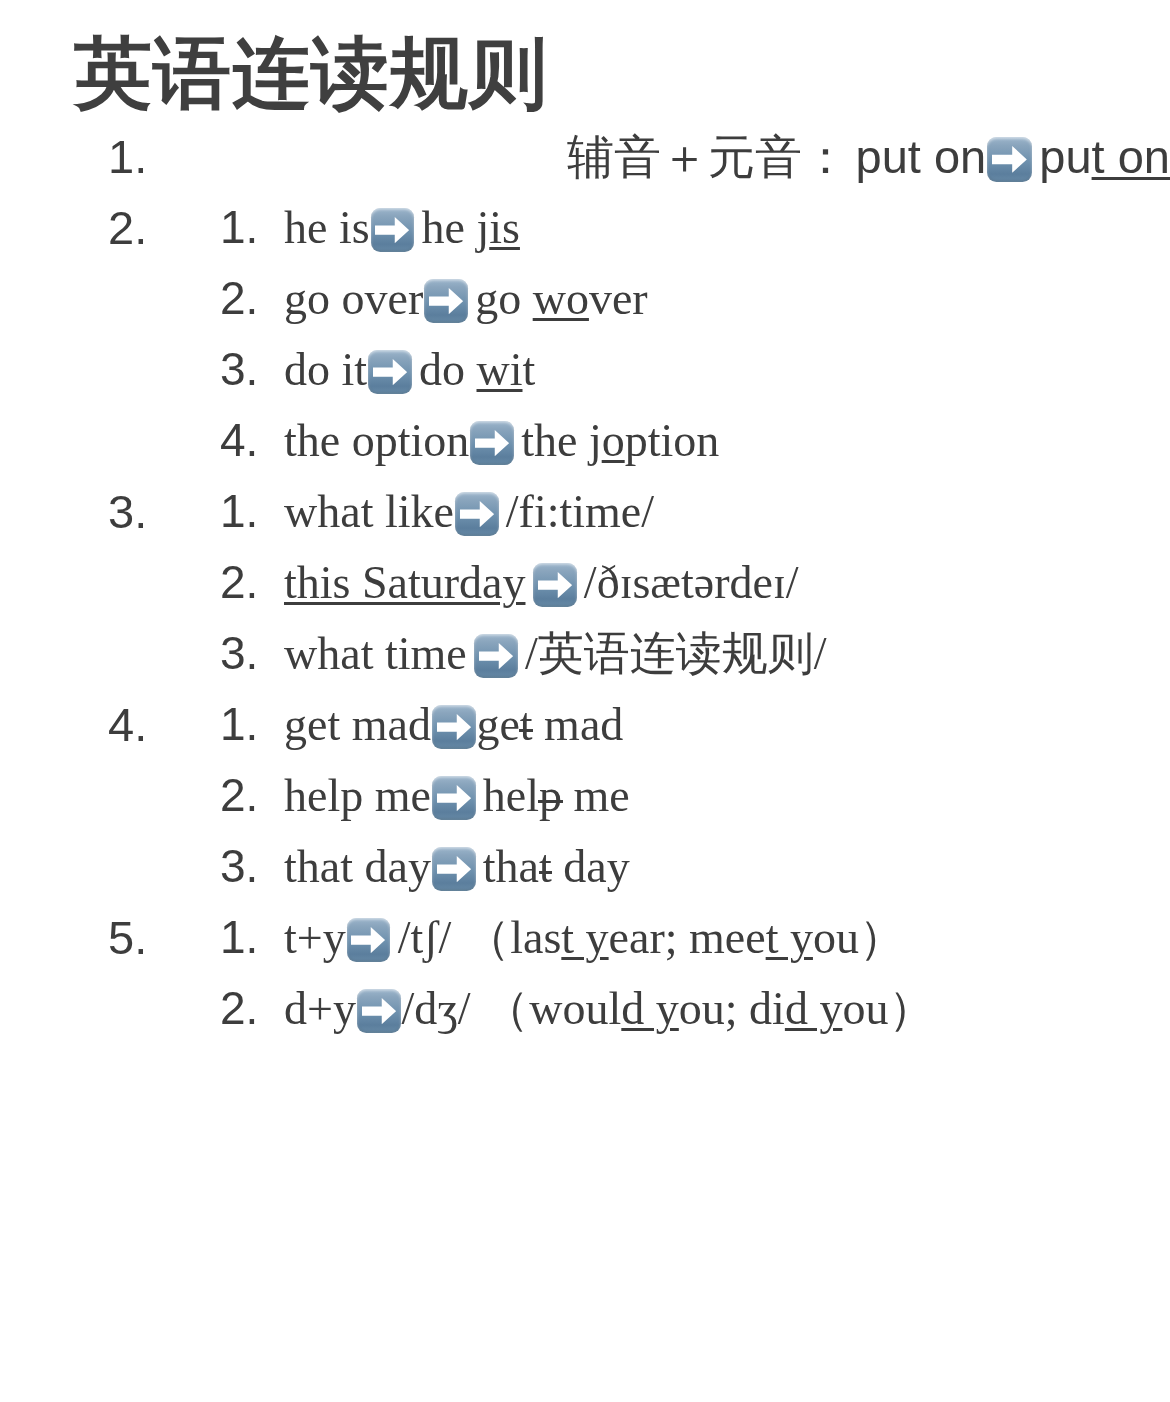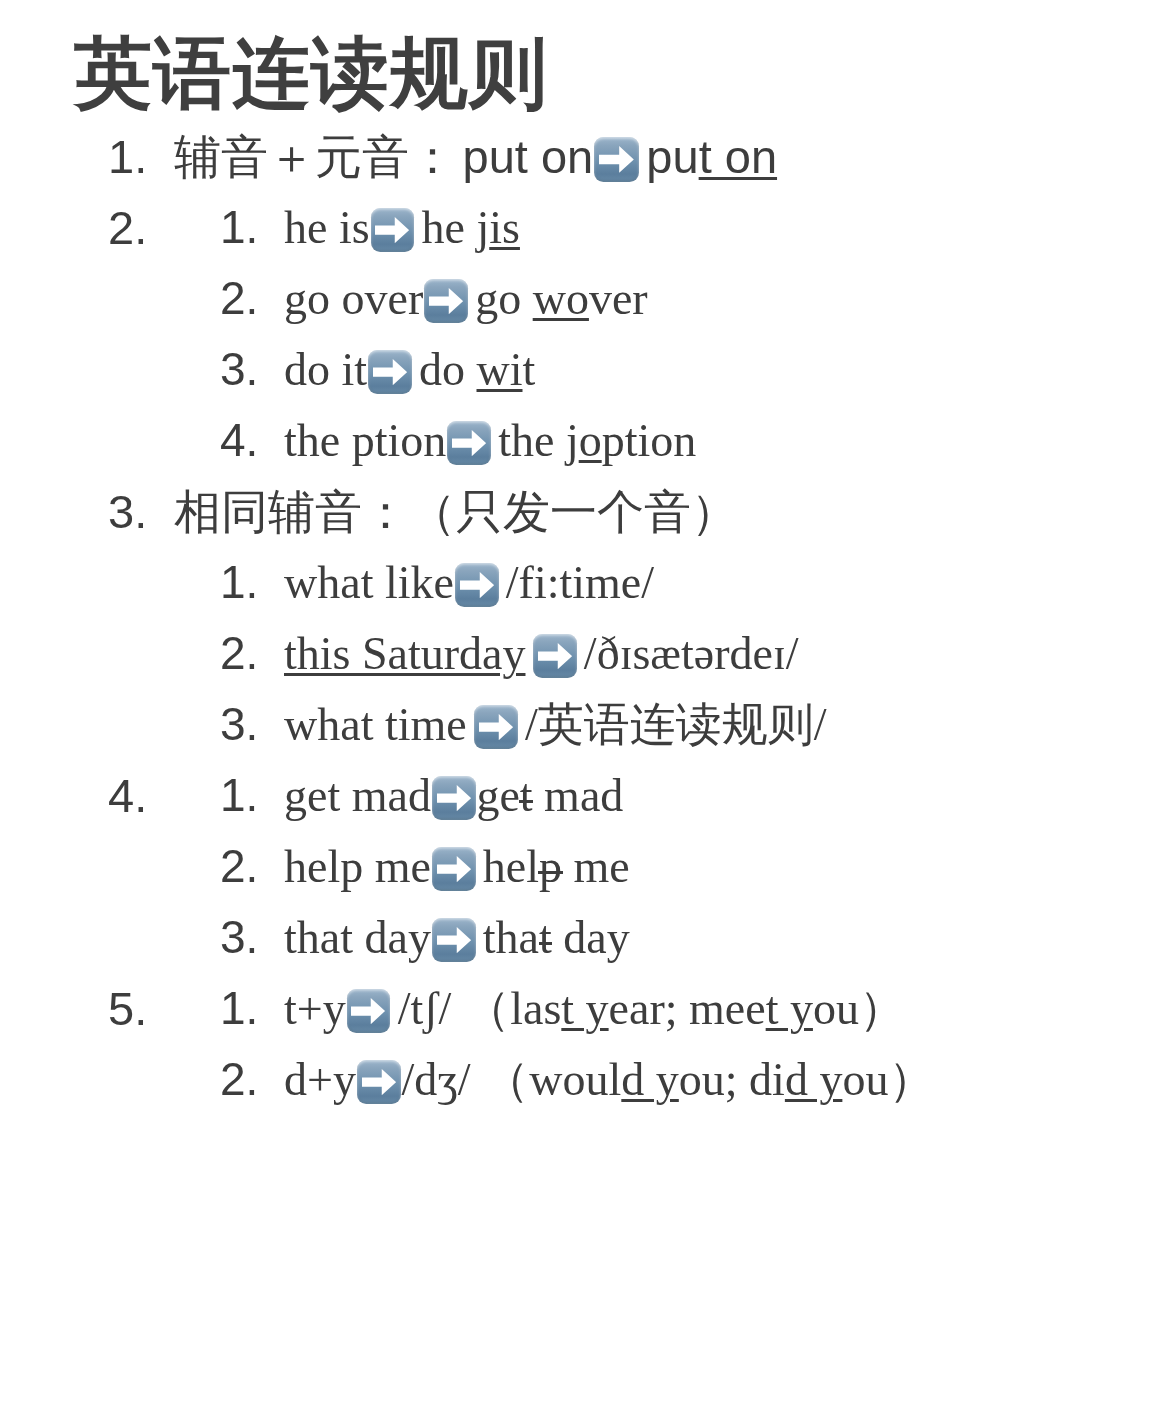--- a/index.html
+++ b/index.html
@@ -54,20 +54,21 @@
     position: absolute;
     left: 108px;
     width: 80px;
     text-align: left;
     font-size: 47px;
     color: #3d3d3d;
   }
   ol.lvl1 > li > .line {
     display: block;
     padding-left: 62px;
+    text-align: right;
   }
 
   ol.lvl2 {
     list-style: none;
     margin: 0;
     padding: 0;
   }
   ol.lvl2 > li {
     position: relative;
     font-size: 46px;
@@ -188,30 +189,29 @@
                 </svg></span><span class="sp-s"></span><span>go </span><span class="u">wo</span><span>ver</span></span>
         </li>
         <li>
           <span class="marker">3.</span>
           <span class="line"><span>do it</span><span class="arrow-emoji"><svg viewBox="0 0 100 62" preserveAspectRatio="none">
                   <polygon points="0,20 58,20 58,0 100,31 58,62 58,42 0,42" fill="#ffffff"></polygon>
                 </svg></span><span class="sp-s"></span><span>do </span><span class="u">wi</span><span>t</span></span>
         </li>
         <li>
           <span class="marker">4.</span>
-          <span class="line"><span>the ption</span><span class="arrow-emoji"><svg viewBox="0 0 100 62" preserveAspectRatio="none">
+          <span class="line"><span>the option</span><span class="arrow-emoji"><svg viewBox="0 0 100 62" preserveAspectRatio="none">
                   <polygon points="0,20 58,20 58,0 100,31 58,62 58,42 0,42" fill="#ffffff"></polygon>
                 </svg></span><span class="sp-s"></span><span>the j</span><span class="u">o</span><span>ption</span></span>
         </li>
       </ol>
     </li>
 
     <li>
       <span class="marker">3.</span>
-      <span class="line"><span>相同辅音：（只发一个音）</span></span>
 
       <ol class="lvl2">
         <li>
           <span class="marker">1.</span>
           <span class="line"><span>what like</span><span class="arrow-emoji"><svg viewBox="0 0 100 62" preserveAspectRatio="none">
                   <polygon points="0,20 58,20 58,0 100,31 58,62 58,42 0,42" fill="#ffffff"></polygon>
                 </svg></span><span class="sp-s"></span><span>/fi:time/</span></span>
         </li>
         <li>
           <span class="marker">2.</span>

